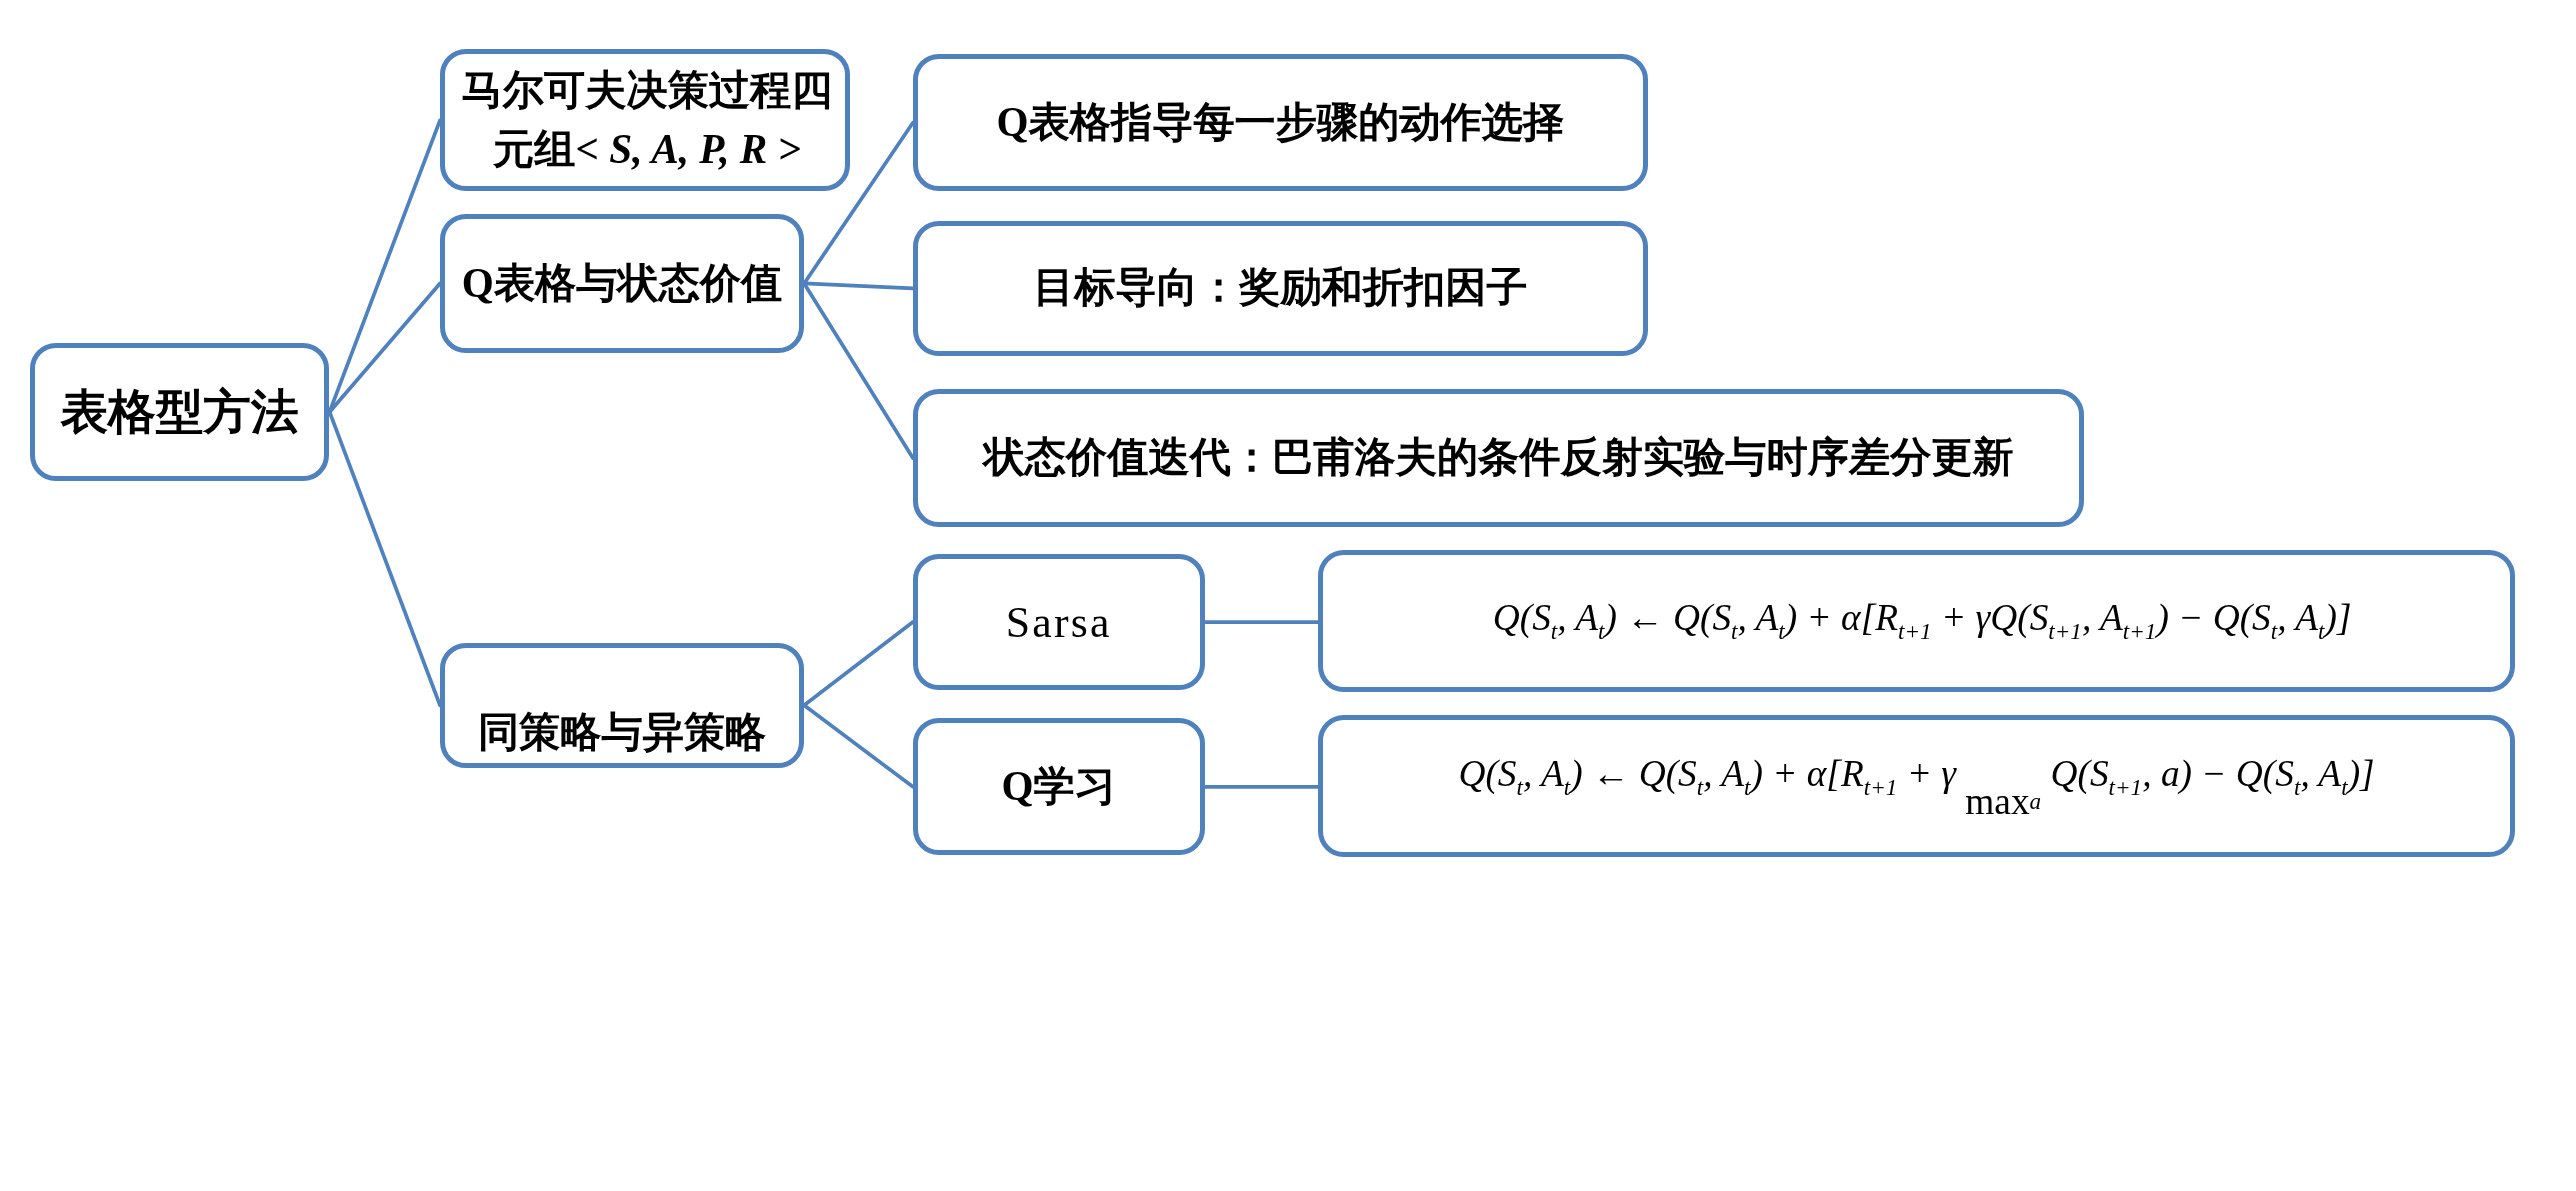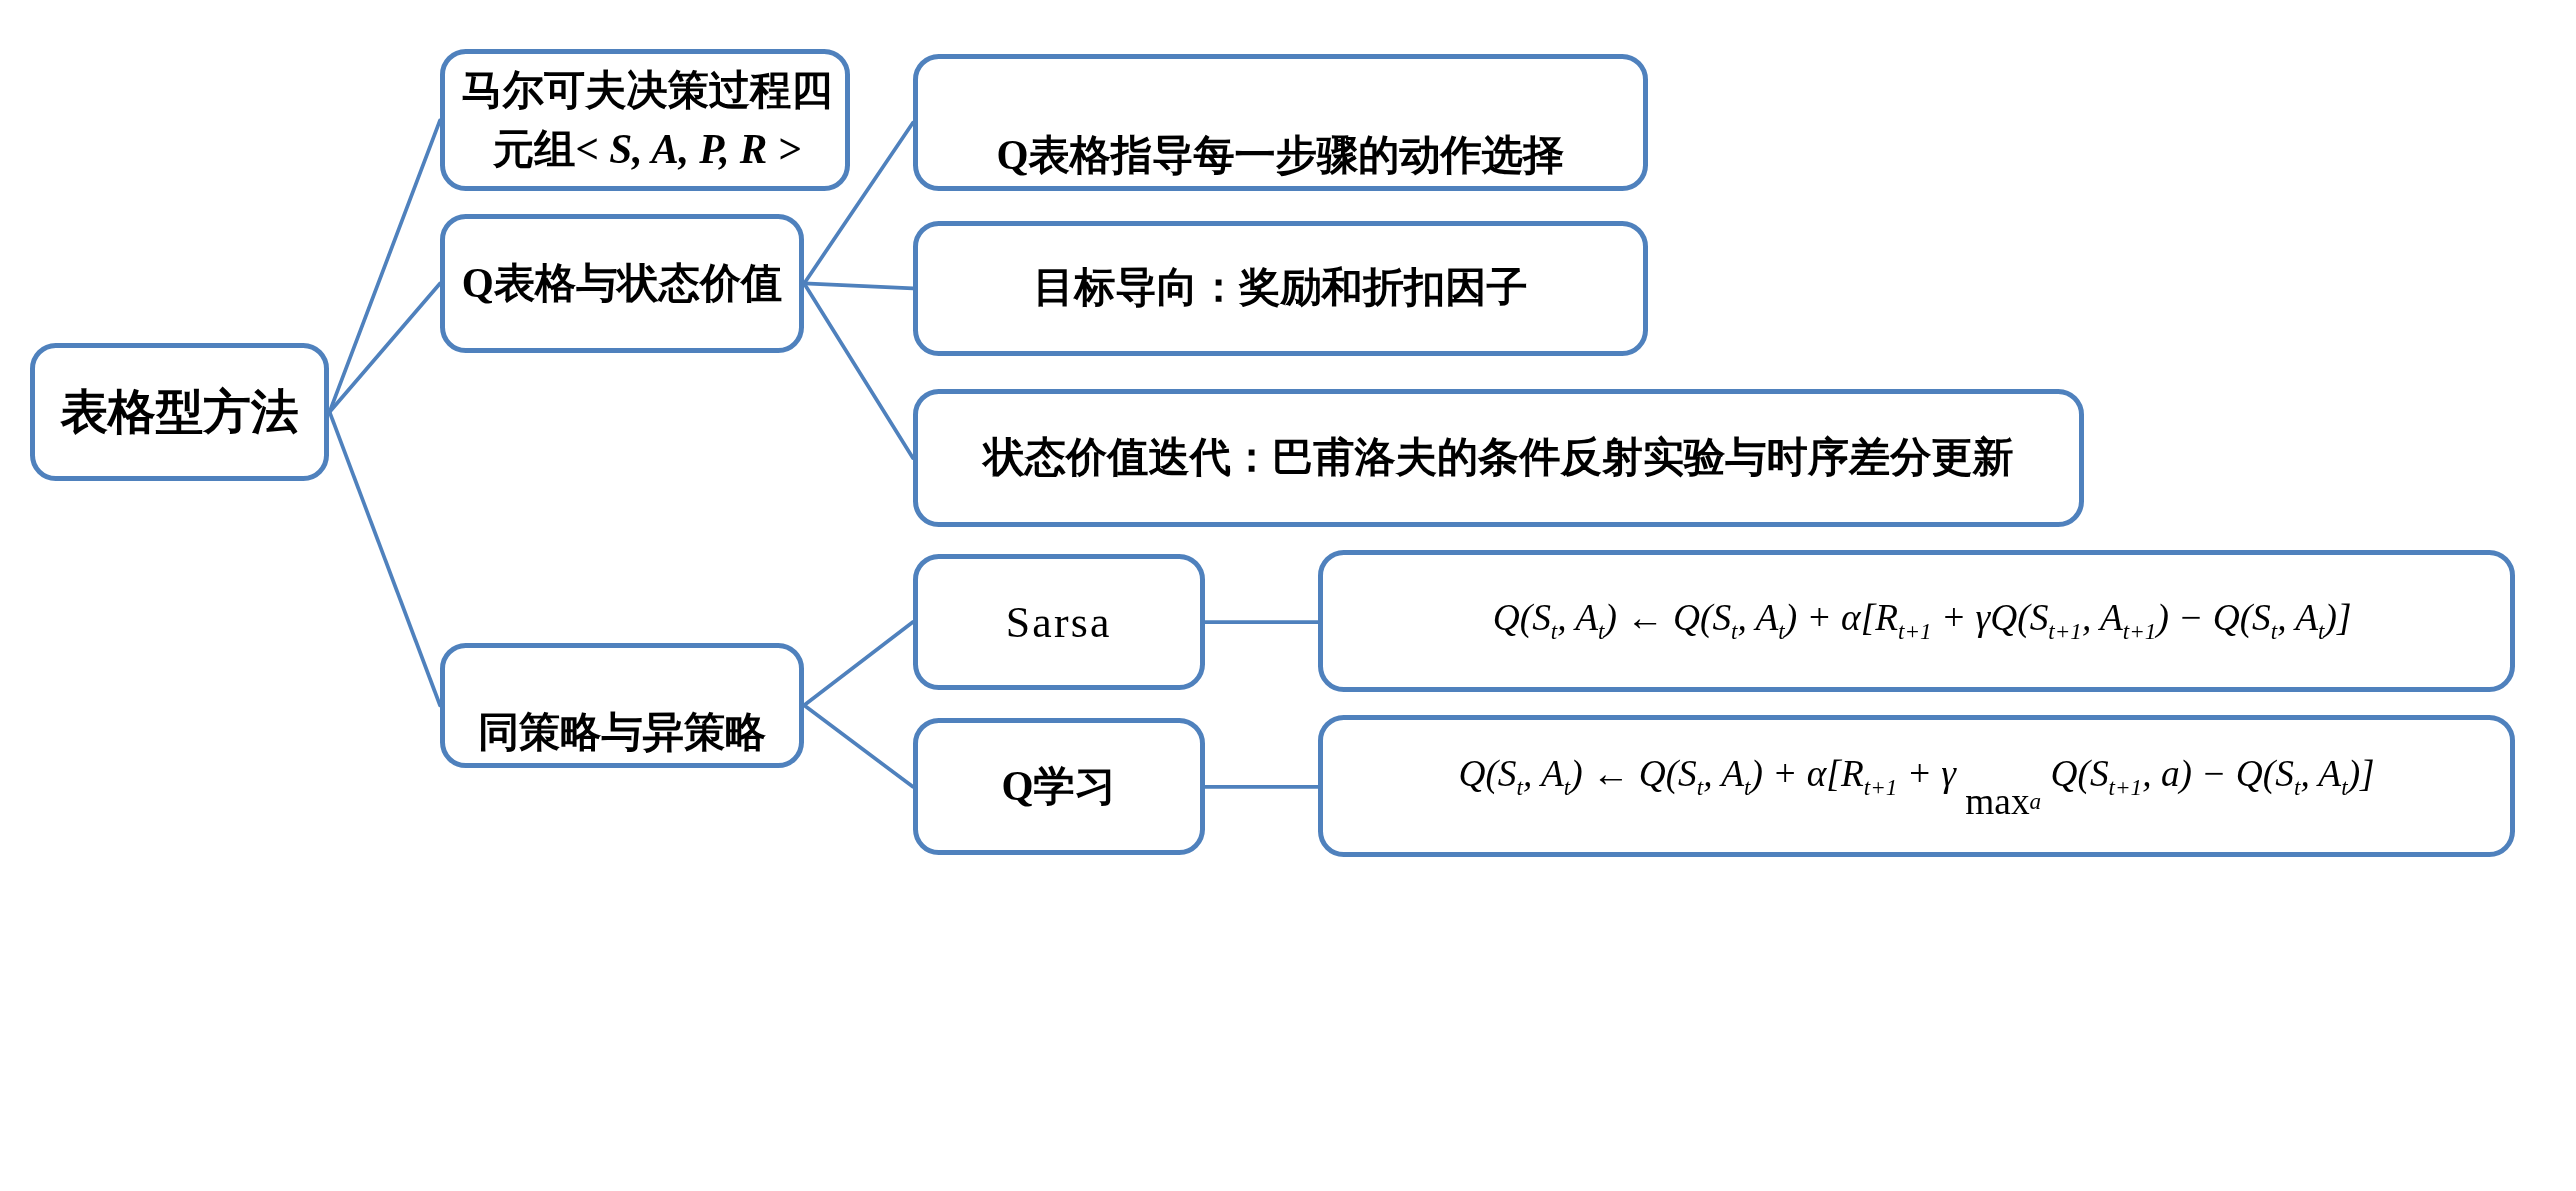--- a/index.html
+++ b/index.html
@@ -101,21 +101,21 @@
   </div>
 
   <div class="node cn rich" style="left:17.08%; top:5.19%; width:15.93%; height:14.87%;justify-content:flex-end;">
     <span><span>马尔可夫决策过程四</span><br><span>元组</span><span class="i">&lt; S, A, P, R &gt;</span></span>
   </div>
 
   <div class="node cn" style="left:17.08%; top:22.48%; width:14.14%; height:14.53%;">
     <span>Q表格与状态价值</span>
   </div>
 
-  <div class="node cn" style="left:35.44%; top:5.71%; width:28.53%; height:14.35%;align-items:flex-end;">
+  <div class="node cn" style="left:35.44%; top:5.71%; width:28.53%; height:14.35%;">
     <span>Q表格指导每一步骤的动作选择</span>
   </div>
 
   <div class="node cn" style="left:35.44%; top:23.17%; width:28.53%; height:14.18%;">
     <span>目标导向：奖励和折扣因子</span>
   </div>
 
   <div class="node cn" style="left:35.44%; top:40.81%; width:45.48%; height:14.53%;">
     <span>状态价值迭代：巴甫洛夫的条件反射实验与时序差分更新</span>
   </div>

